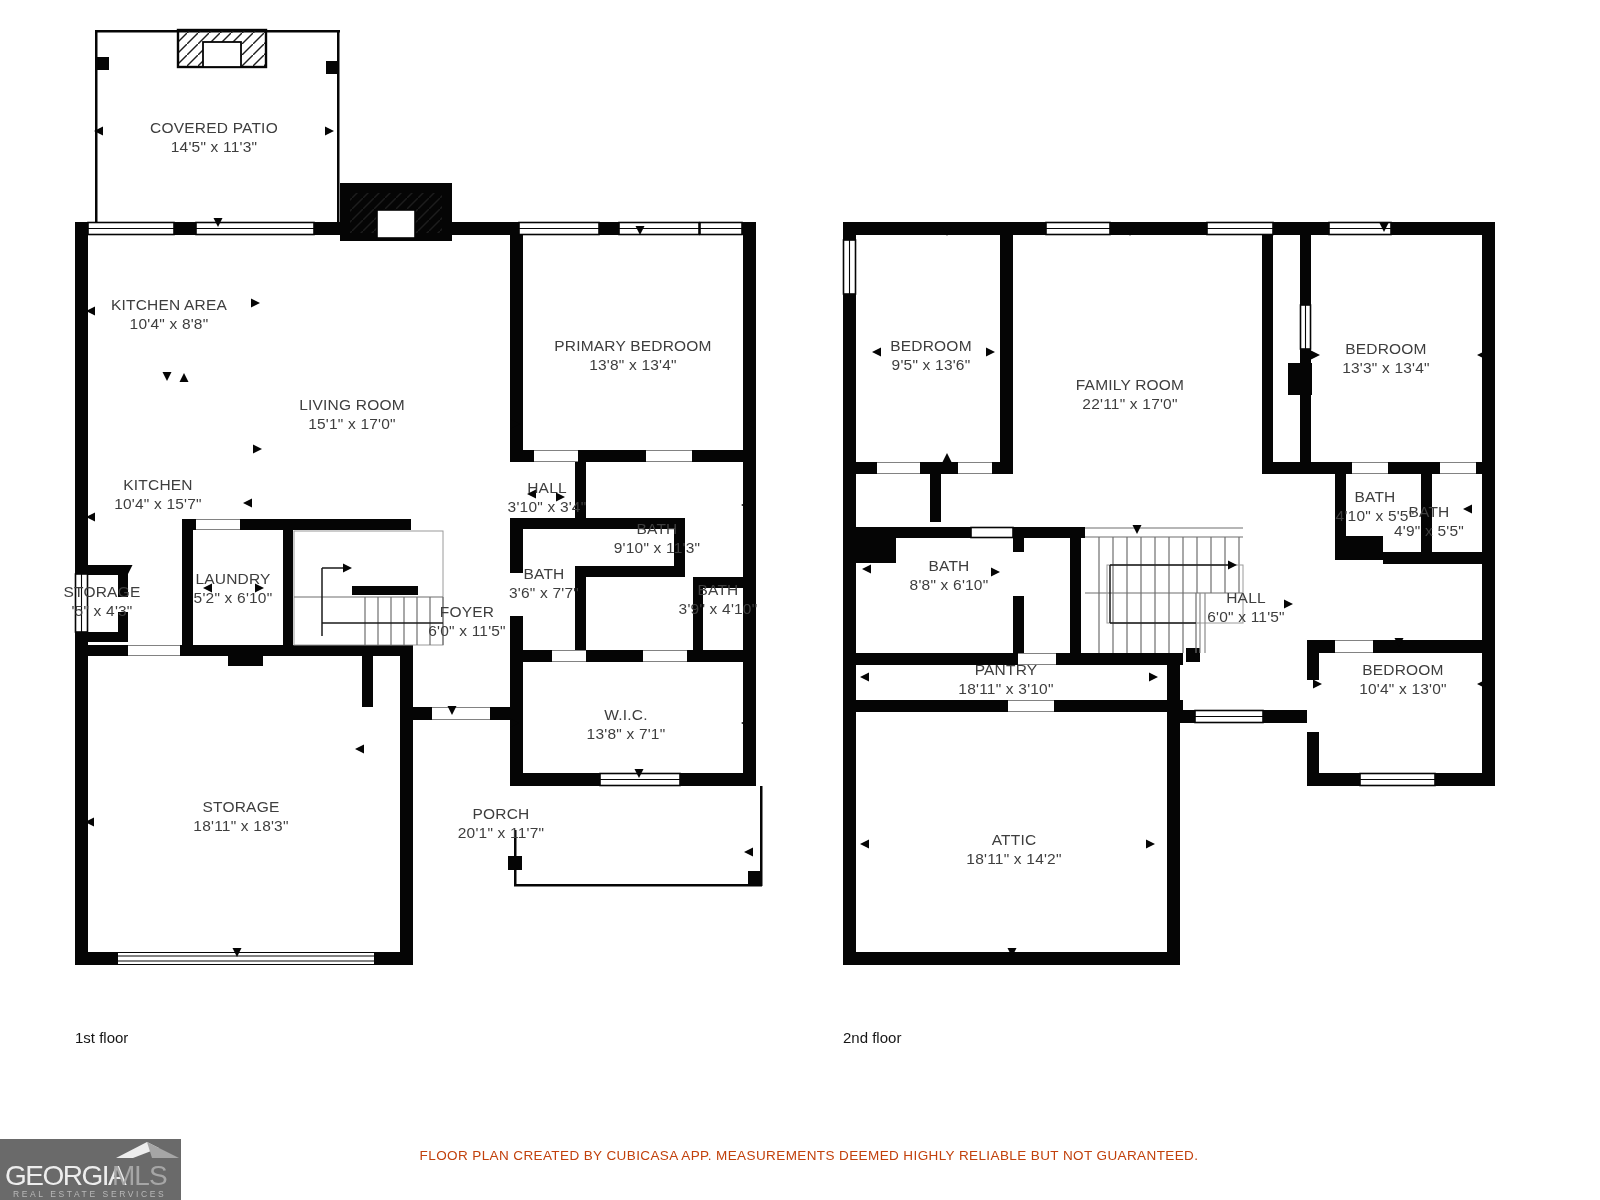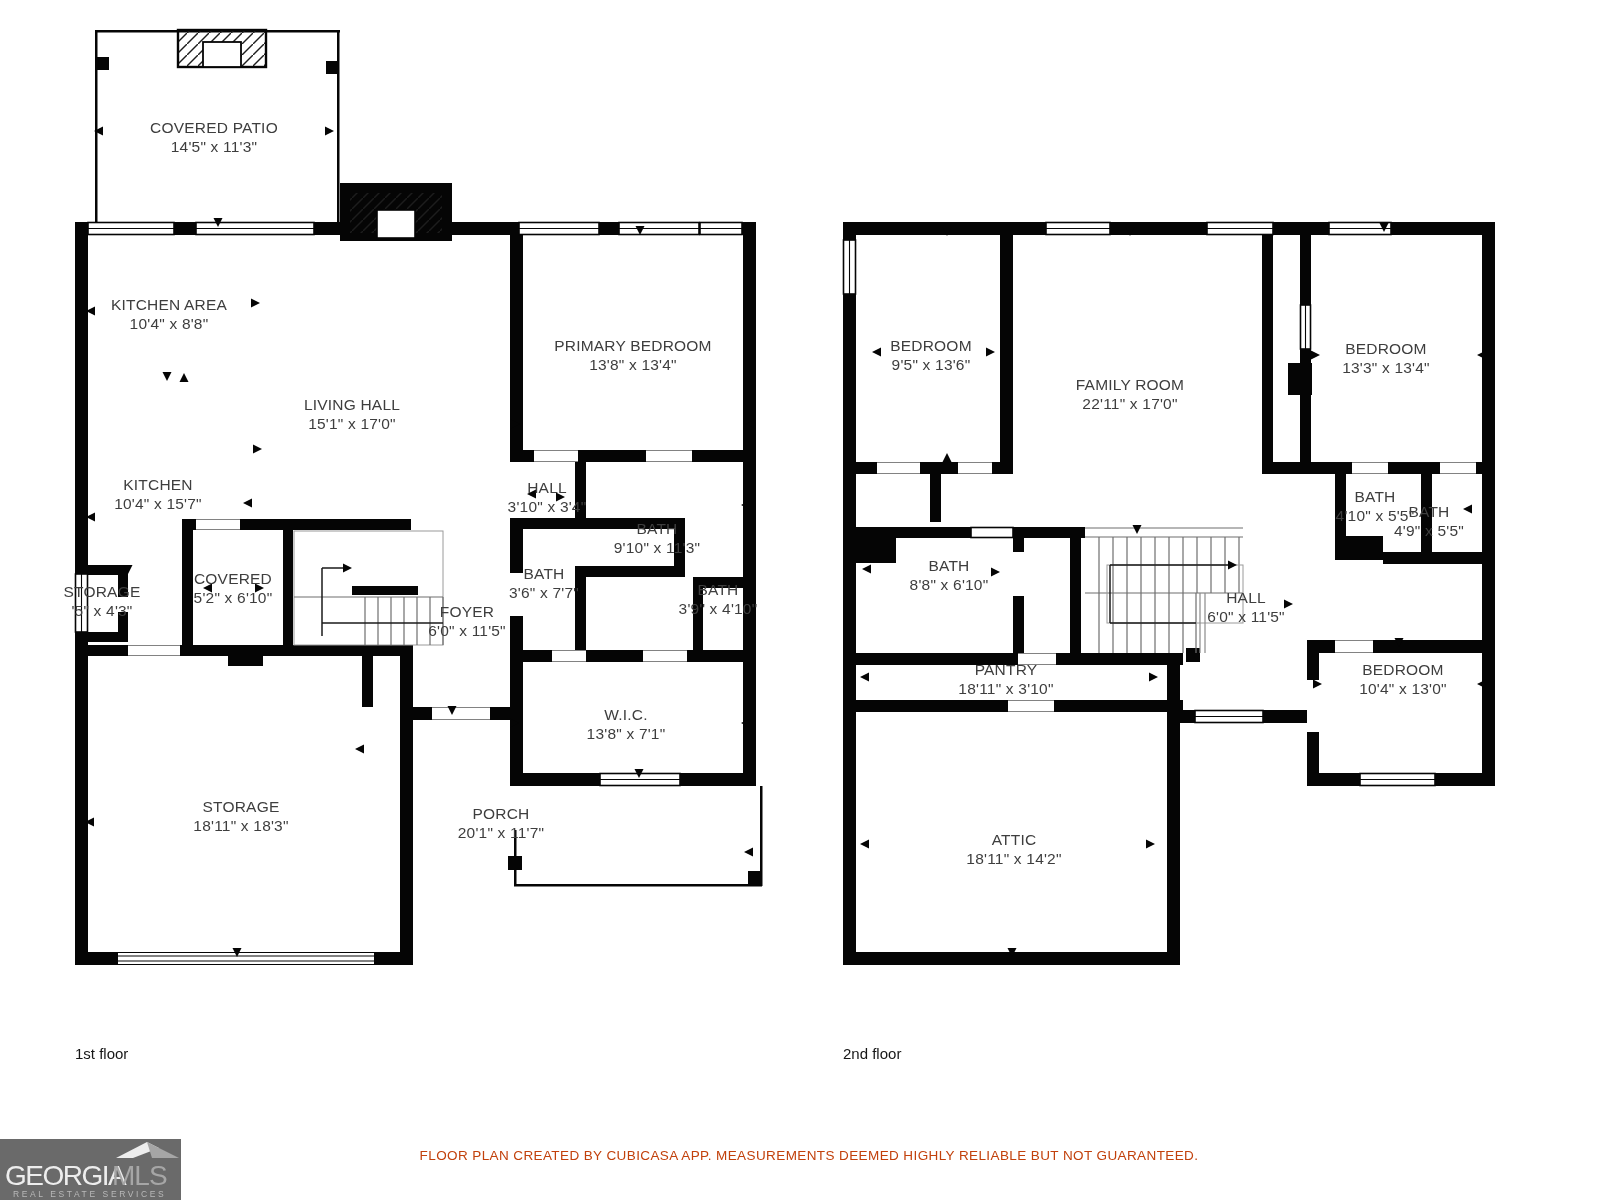--- a/index.html
+++ b/index.html
@@ -4,21 +4,21 @@
 <style>
   html,body{margin:0;padding:0;background:#ffffff;}
   .canvas{position:relative;width:1600px;height:1200px;background:#ffffff;
           font-family:"Liberation Sans",sans-serif;overflow:hidden;padding-left:18px;}
   .plan-svg{position:absolute;left:0;top:0;z-index:1;}
   .room-label{position:absolute;transform:translate(-50%,-50%);text-align:center;
               color:#3e3e3e;font-size:15.5px;line-height:19px;white-space:nowrap;
               letter-spacing:.2px;z-index:2;}
   .room-name{font-size:15.5px;}
   .room-dims{font-size:15.5px;}
-  .floor-label{position:absolute;font-size:15px;color:#161616;z-index:2;margin-top:16px;}
+  .floor-label{position:absolute;font-size:15px;color:#161616;z-index:2;}
   .footer{position:absolute;left:0;right:0;top:1148px;text-align:center;
           font-size:13.5px;color:#c2410c;letter-spacing:.4px;z-index:2;}
   .logo{position:absolute;left:0;top:1139px;width:181px;height:73px;z-index:3;}
 </style>
 </head>
 <body>
 
 <div class="canvas">
 
 <svg class="plan-svg" width="1600" height="1200" viewBox="0 0 1600 1200">
@@ -308,33 +308,33 @@
 
 <div class="room-label" style="left:214px;top:137px">
   <div class="room-name">COVERED PATIO</div>
   <div class="room-dims">14'5" x 11'3"</div>
 </div>
 <div class="room-label" style="left:169px;top:314px">
   <div class="room-name">KITCHEN AREA</div>
   <div class="room-dims">10'4" x 8'8"</div>
 </div>
 <div class="room-label" style="left:352px;top:414px">
-  <div class="room-name">LIVING HALL</div>
+  <div class="room-name">LIVING ROOM</div>
   <div class="room-dims">15'1" x 17'0"</div>
 </div>
 <div class="room-label" style="left:158px;top:494px">
   <div class="room-name">KITCHEN</div>
   <div class="room-dims">10'4" x 15'7"</div>
 </div>
 <div class="room-label" style="left:102px;top:601px">
   <div class="room-name">STORAGE</div>
   <div class="room-dims">'5" x 4'3"</div>
 </div>
 <div class="room-label" style="left:233px;top:588px">
-  <div class="room-name">COVERED</div>
+  <div class="room-name">LAUNDRY</div>
   <div class="room-dims">5'2" x 6'10"</div>
 </div>
 <div class="room-label" style="left:467px;top:621px">
   <div class="room-name">FOYER</div>
   <div class="room-dims">6'0" x 11'5"</div>
 </div>
 <div class="room-label" style="left:547px;top:497px">
   <div class="room-name">HALL</div>
   <div class="room-dims">3'10" x 3'4"</div>
 </div>

